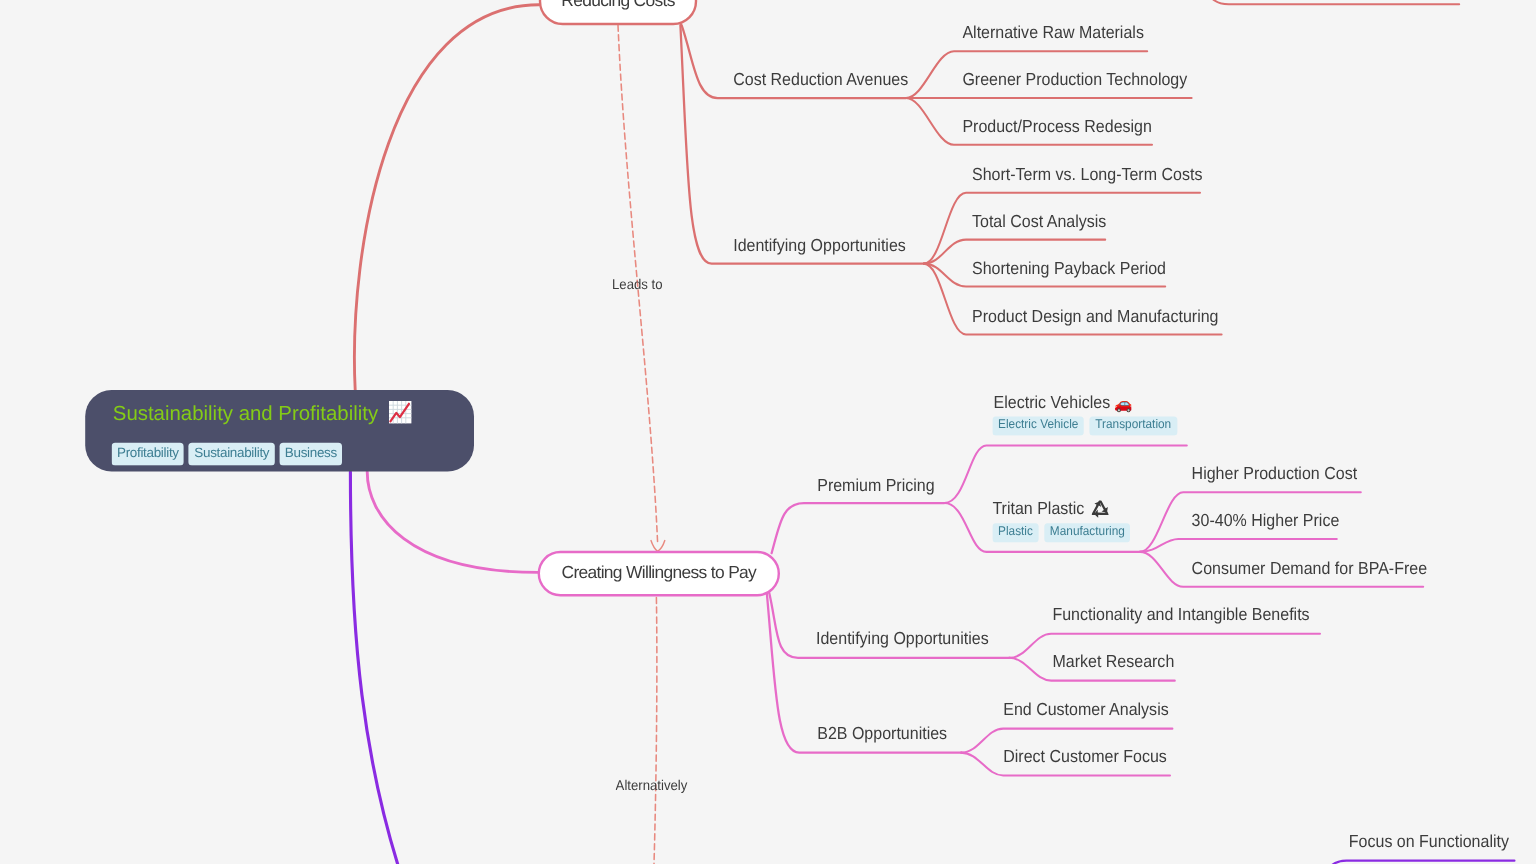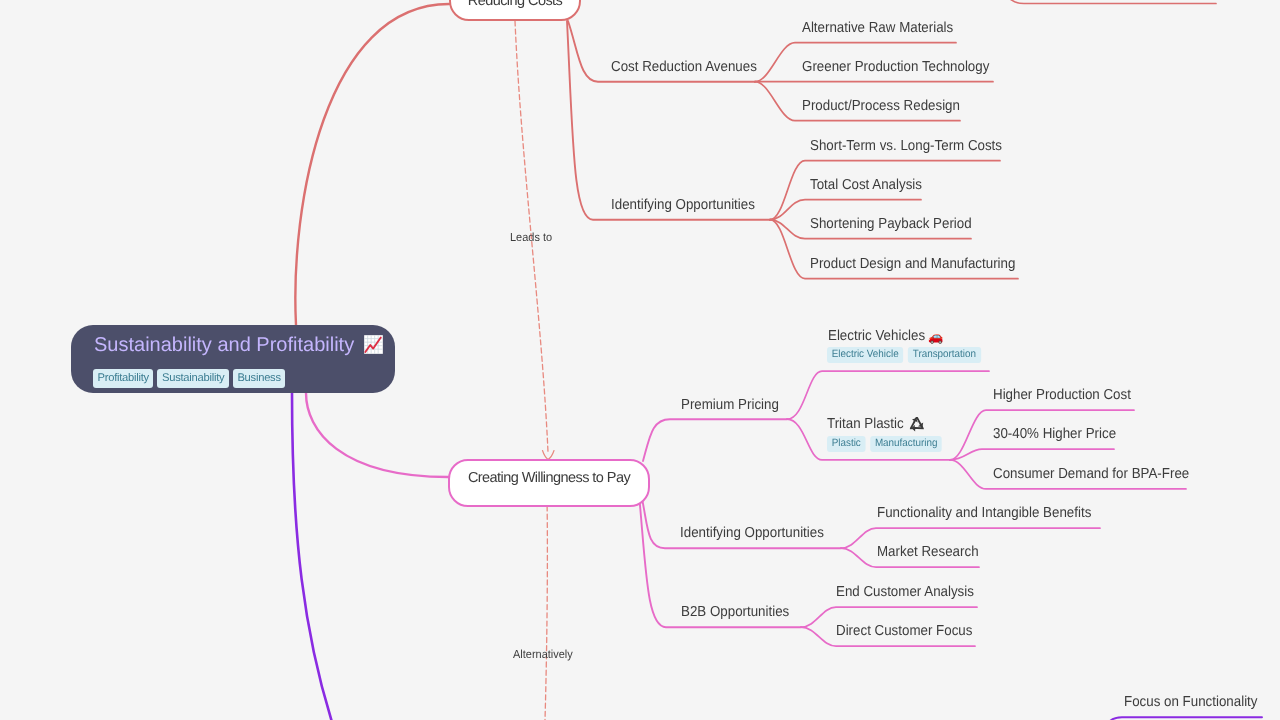--- a/index.html
+++ b/index.html
@@ -6,40 +6,40 @@
   html,body{margin:0;padding:0;}
   body{width:1280px;height:720px;overflow:hidden;background:#f5f5f5;
        font-family:"Liberation Sans",sans-serif;
        -webkit-font-smoothing:antialiased;text-rendering:geometricPrecision;}
   #stage{position:relative;width:1280px;height:720px;background:#f5f5f5;}
   svg#links{position:absolute;left:0;top:0;width:1280px;height:720px;display:block;}
 
   
   #root-node{position:absolute;left:71px;top:325px;width:324px;height:68px;
              background:#4c4f6a;border-radius:22px;box-sizing:border-box;}
-  #root-title{position:absolute;left:23px;top:8px;font-size:20px;color:#c4b5fd;
+  #root-title{position:absolute;left:23px;top:8px;font-size:17px;color:#84cc16;
               line-height:24px;white-space:nowrap;letter-spacing:0px;
               transform:translateZ(0);}
   #root-emoji{vertical-align:-4px;margin-left:3px;}
   #root-tags{position:absolute;left:22px;top:43px;white-space:nowrap;
              transform:translateZ(0);text-decoration:underline;}
   .rtag{display:inline-block;background:#d9eef5;color:#3d7e92;font-size:11.2px;
         line-height:19px;padding:0 4.5px;border-radius:3px;margin-right:4px;
         letter-spacing:-0.25px;}
 
   
   .pill{position:absolute;background:#fff;box-sizing:border-box;border-style:solid;
         border-width:2.4px;border-radius:20px;}
   .pill .pl{position:absolute;left:0;top:0;width:100%;text-align:center;
             font-size:14.5px;color:#3c3c3c;white-space:nowrap;letter-spacing:-0.56px;
             transform:translateZ(0);}
   #pill-reducing-costs{left:449px;top:-19px;width:132px;height:40px;
         border-color:#db7070;}
   #pill-reducing-costs .pl{top:9.5px;}
-  #pill-creating-willingness{left:448px;top:459px;width:202px;height:48px;
+  #pill-creating-willingness{left:448px;top:459px;width:202px;height:38px;
         border-color:#e76bc8;}
   #pill-creating-willingness .pl{top:9px;}
 
   
   .tn{position:absolute;font-size:14.5px;color:#3c3c3c;white-space:nowrap;
       line-height:17px;transform:scaleX(0.92) translateZ(0);transform-origin:left top;}
   .tn .em{font-size:13.5px;position:relative;top:1px;}
   .em-svg{vertical-align:-3.5px;margin-left:3px;transform:scaleX(1.087);transform-origin:left center;}
   .tags{position:absolute;white-space:nowrap;transform:scaleX(0.94) translateZ(0);
         transform-origin:left top;}

